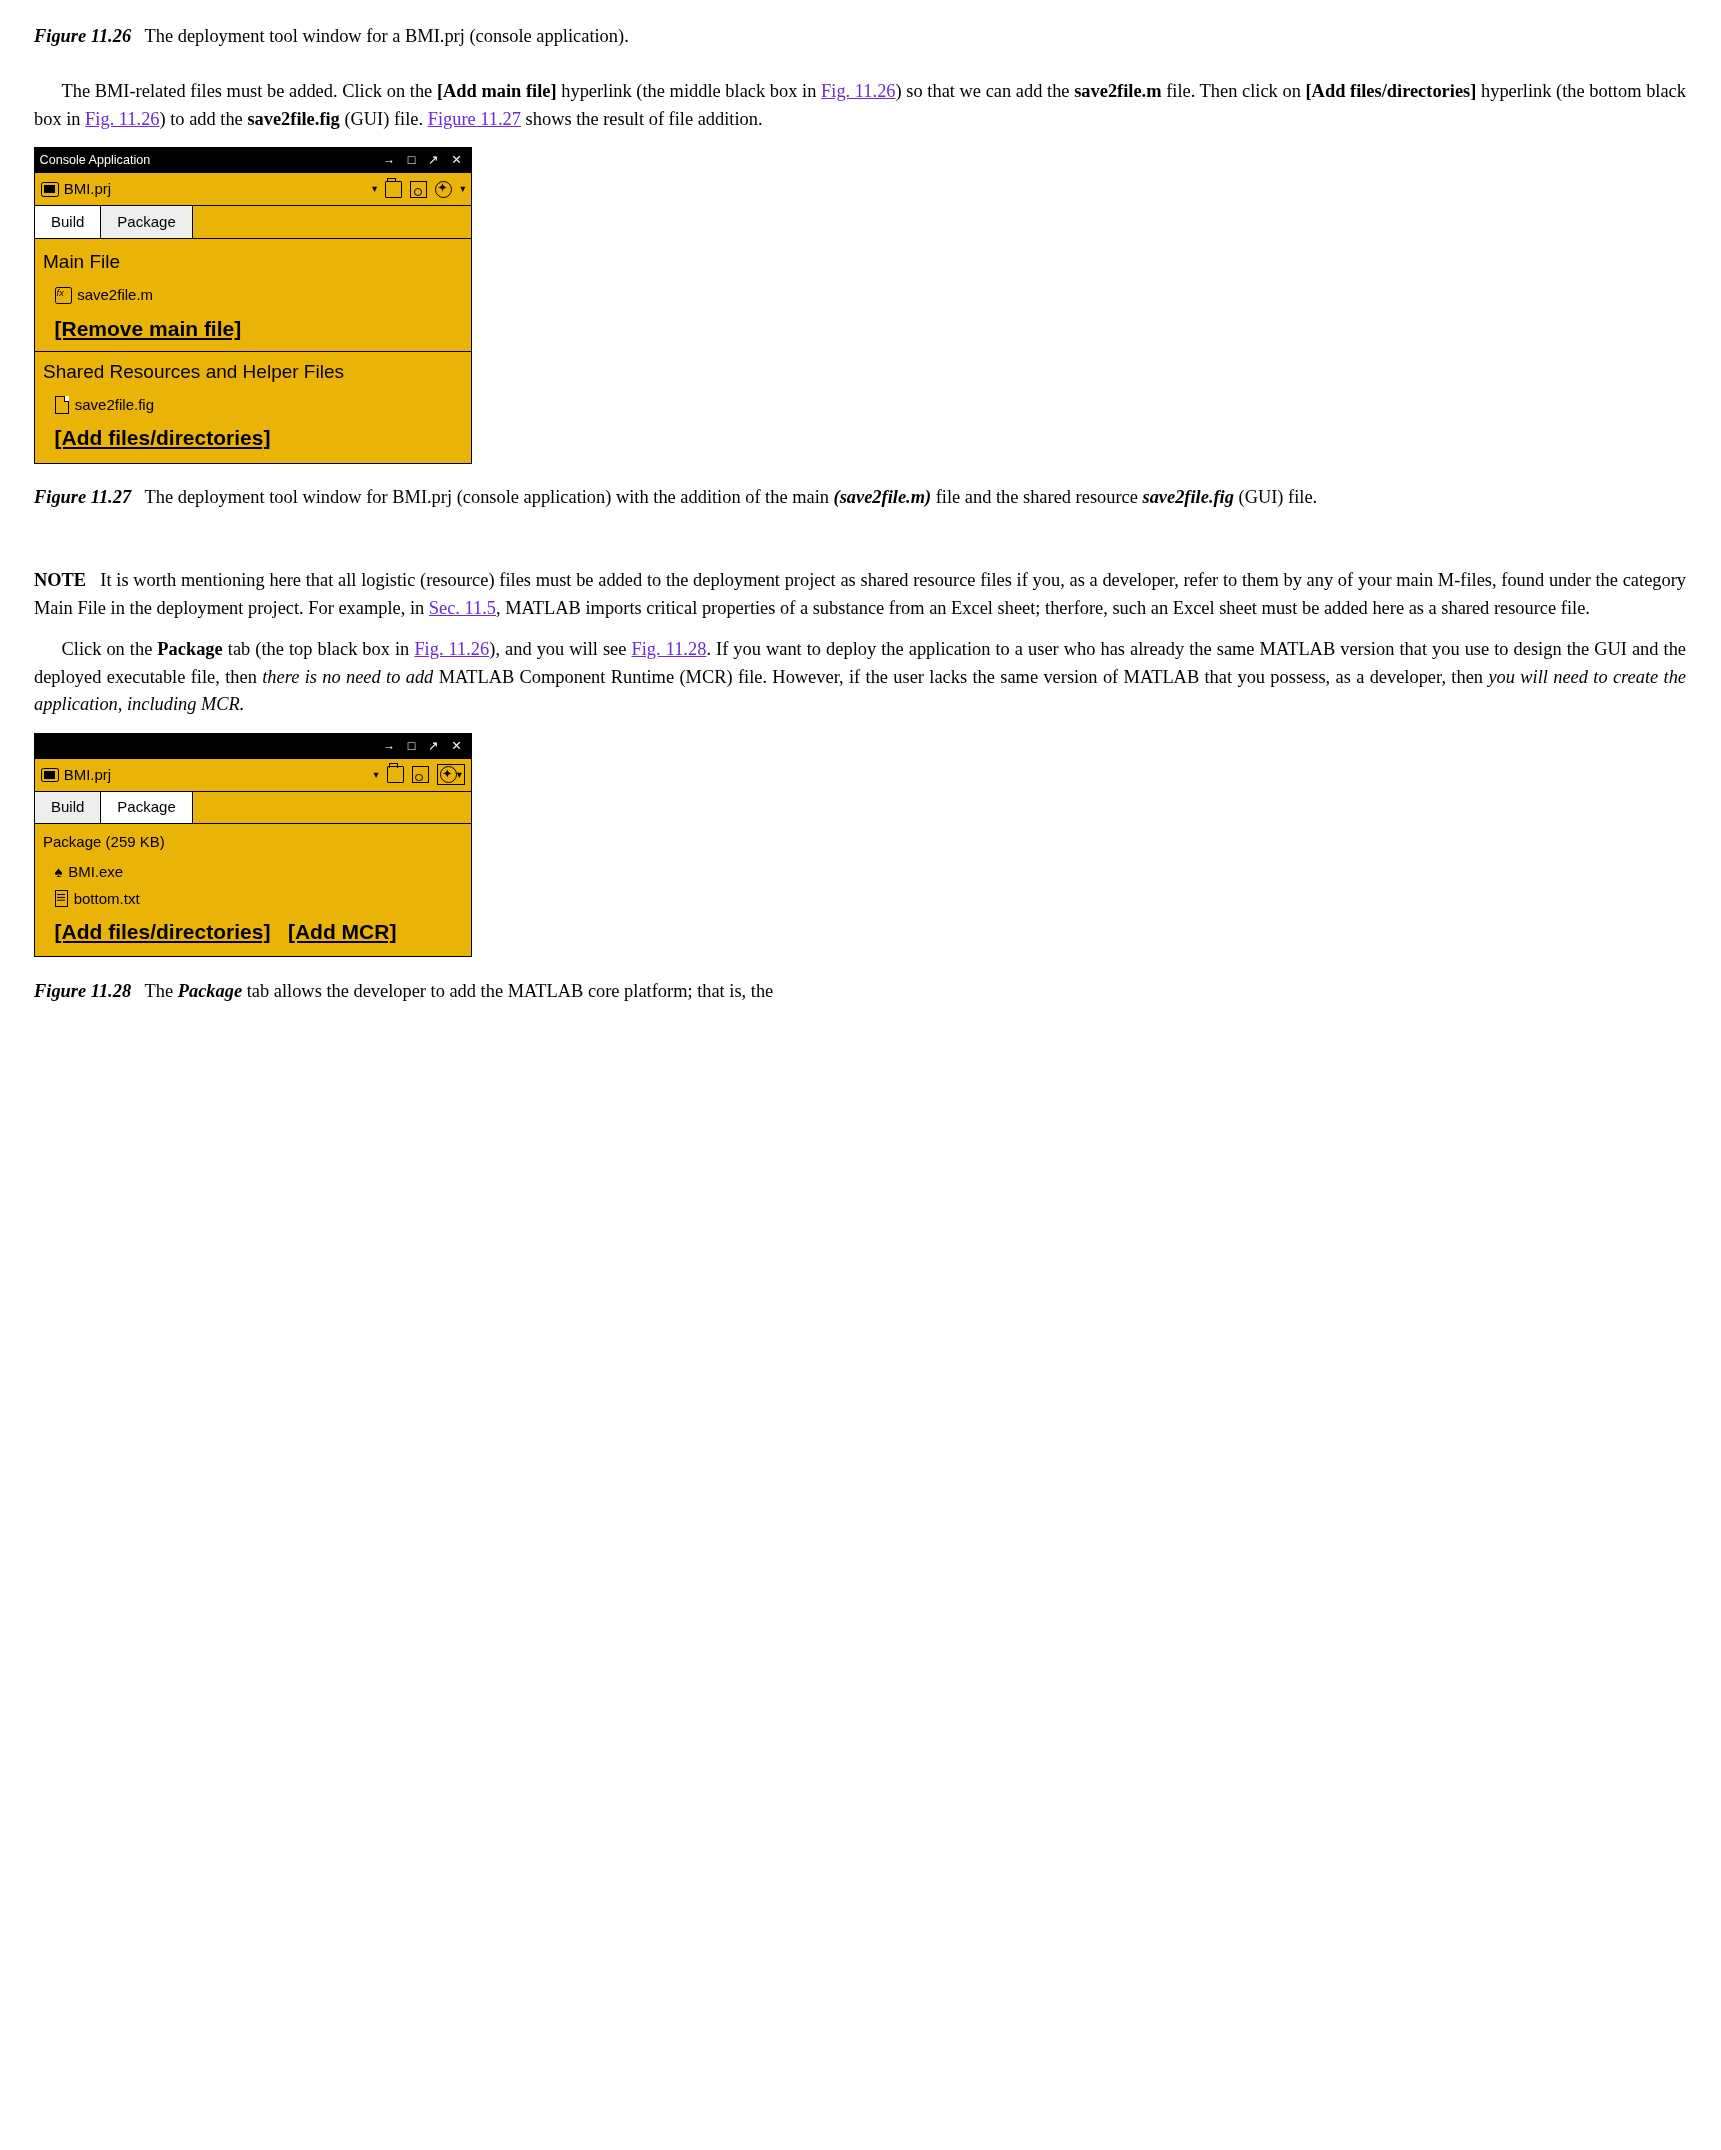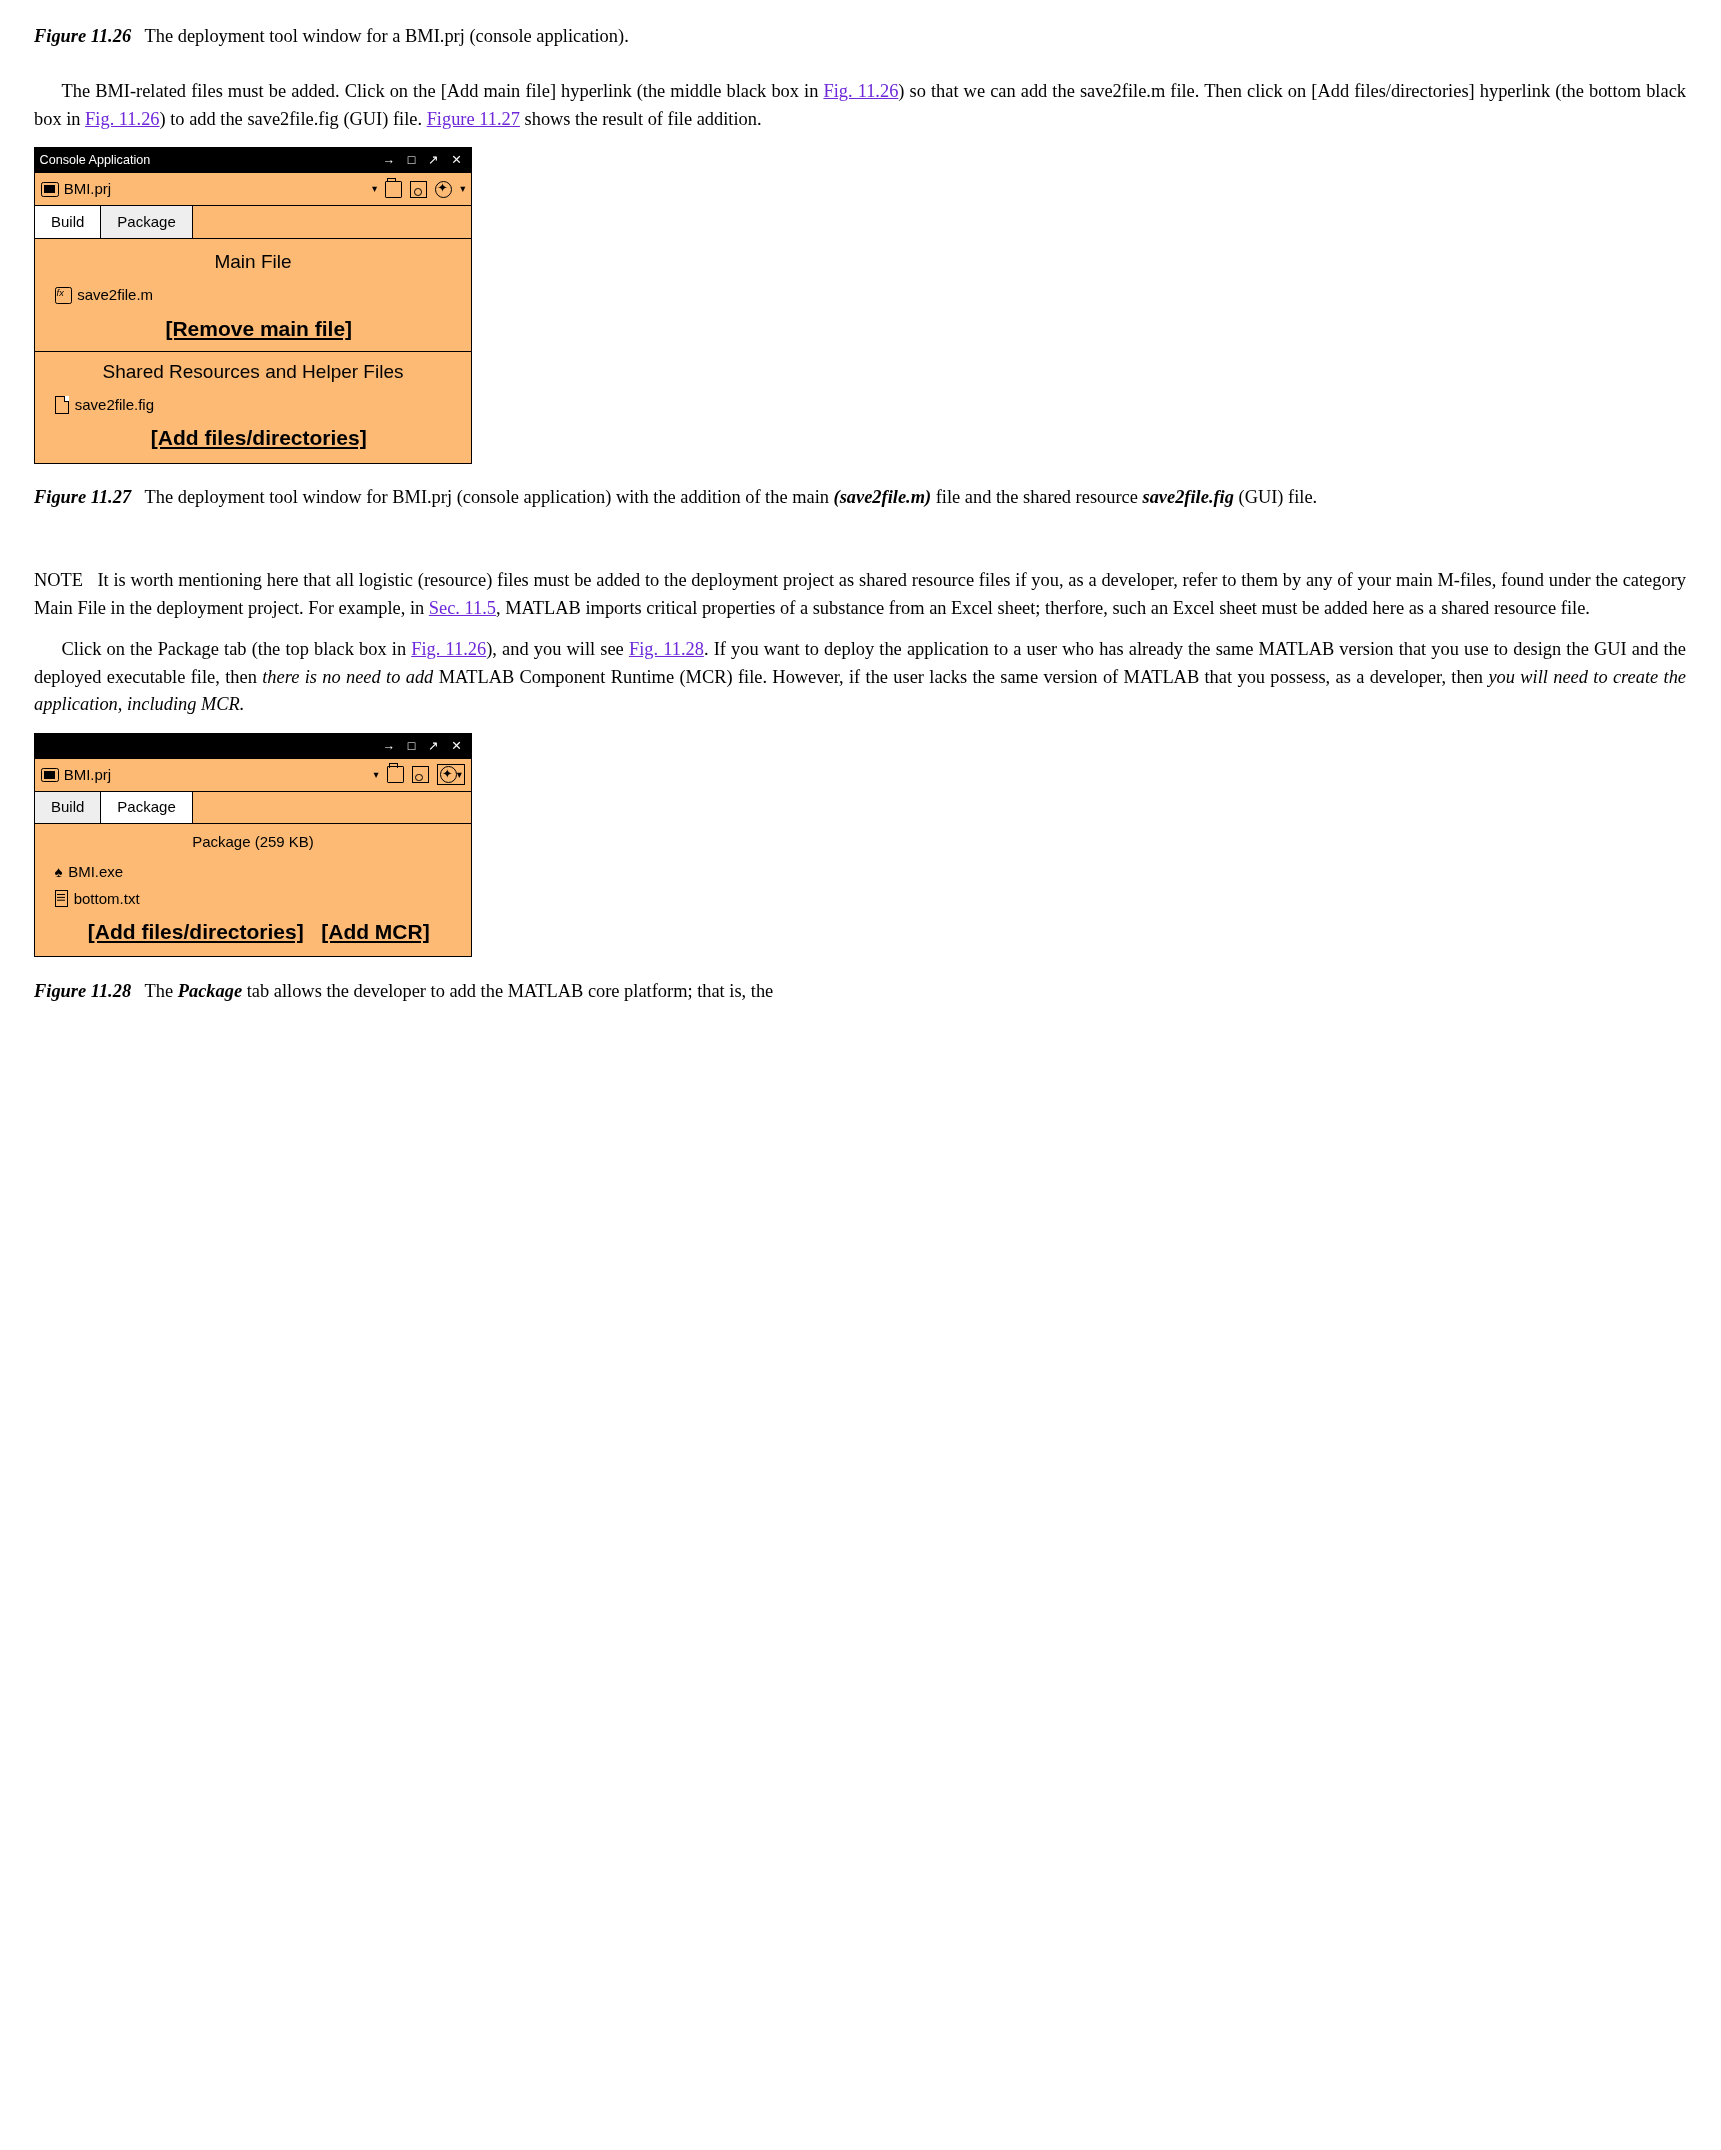--- a/index.html
+++ b/index.html
@@ -9,32 +9,31 @@
   color: #000;
   background: #fff;
   margin: 23px 34px;
   max-width: 1652px;
 }
 p { margin: 0 0 13.8px 0; text-align: justify; }
 .fig-caption { margin-bottom: 27.5px; }
 .fig-caption b { font-weight: bold; font-style: italic; }
 .para-indent { text-indent: 27.5px; }
 a.ref { color: #6d28d9; text-decoration: underline; }
-b { font-weight: normal; }
+b { font-weight: bold; }
 i { font-style: italic; }
 
 
 .window {
   width: 436px;
   border: 1.7px solid #000;
-  background: #fdba74;
+  background: #eab308;
   margin: 13.8px 0 20.6px 0;
   font-family: Tahoma, Arial, sans-serif;
   font-size: 15px;
-  text-align: center;
 }
 .titlebar {
   background: #000;
   color: #fff;
   display: flex;
   align-items: center;
   justify-content: space-between;
   padding: 2.3px 4.6px;
   height: 20.6px;
   font-size: 12.6px;

